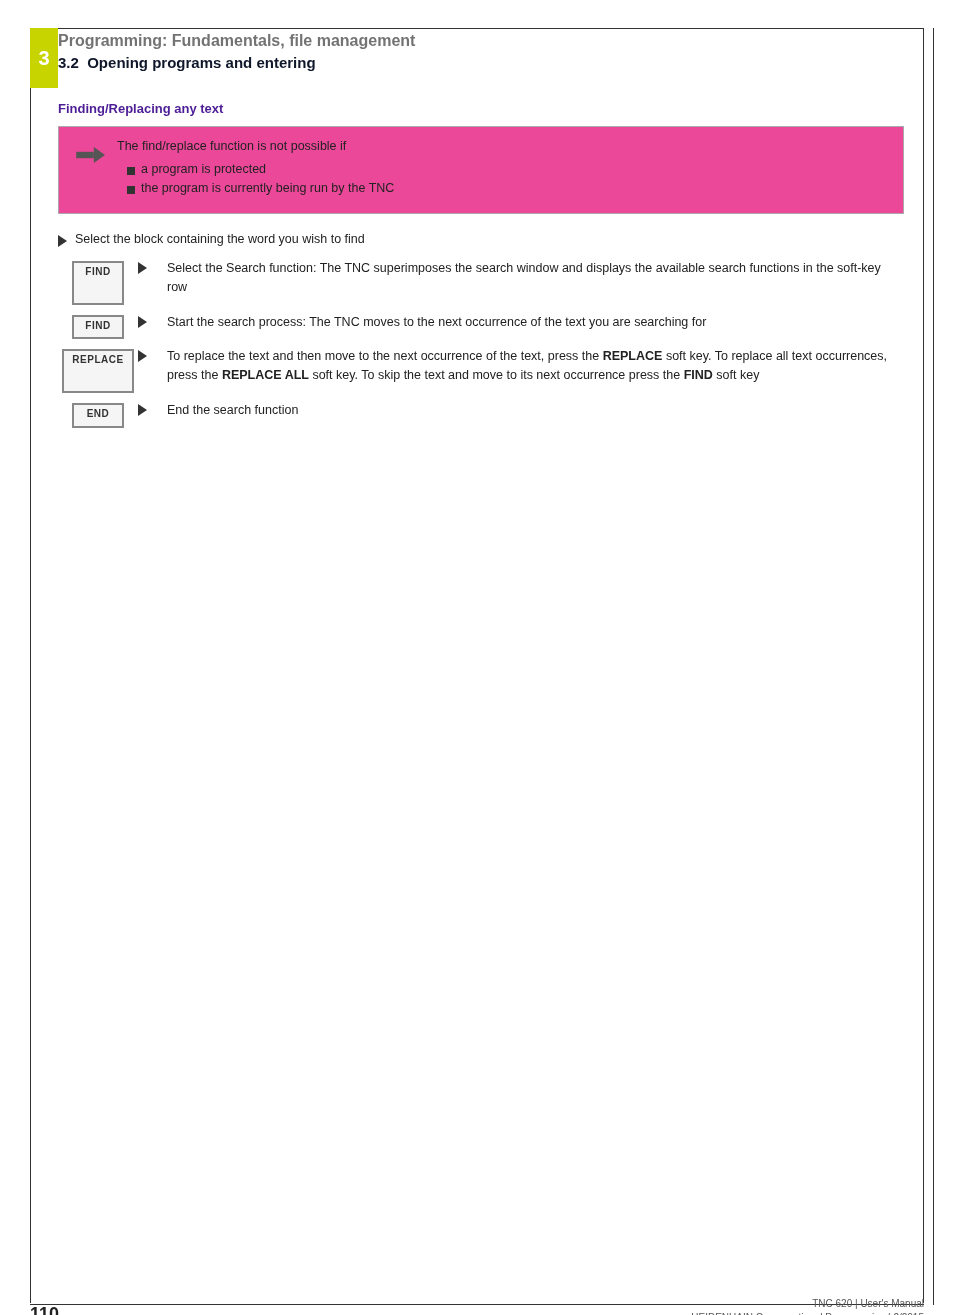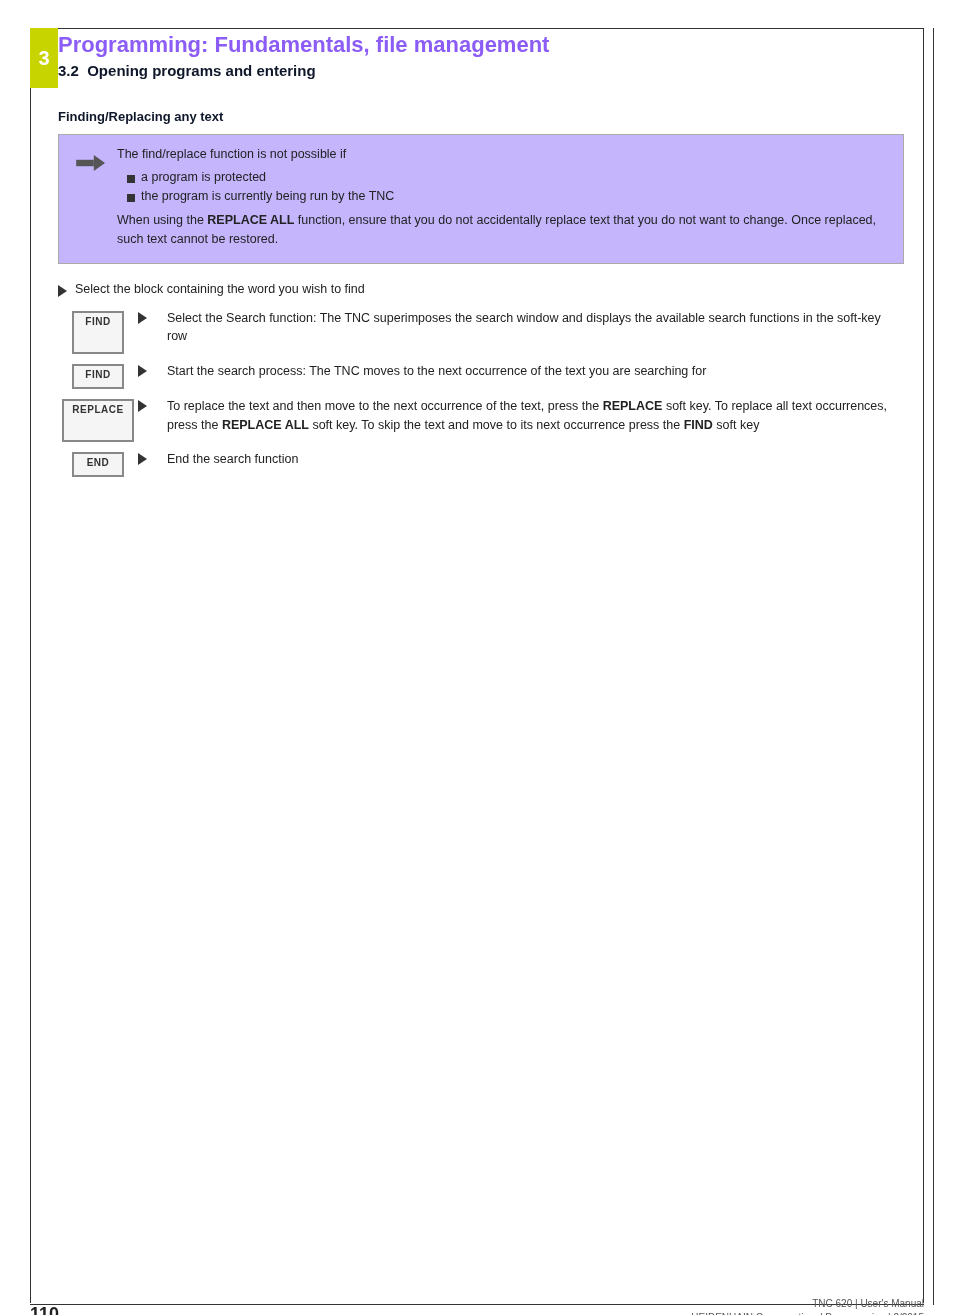--- a/index.html
+++ b/index.html
@@ -84,52 +84,52 @@
     
     .content-area {
       margin-left: 58px;
       margin-right: 50px;
       margin-top: 20px;
       padding-bottom: 60px;
     }
 
     
     .chapter-title {
-      font-size: 22px;
-      font-weight: bold;
-      color: #8b5cf6;
+      font-size: 16px;
+      font-weight: bold;
+      color: #737373;
       margin-bottom: 4px;
       padding-top: 12px;
     }
 
     
     .section-title {
       font-size: 15px;
       font-weight: bold;
       color: #0f172a;
       margin-bottom: 30px;
     }
 
     
     .subsection-heading {
       font-size: 13px;
       font-weight: bold;
-      color: #0f172a;
+      color: #4c1d95;
       margin-bottom: 10px;
     }
 
     
     .notice-box {
       border: 1px solid #aaa;
       padding: 10px 14px;
       margin-bottom: 16px;
       display: flex;
       align-items: flex-start;
       gap: 12px;
-      background: #c4b5fd;
+      background: #ec4899;
     }
 
     .notice-arrow {
       flex-shrink: 0;
       width: 32px;
       height: 32px;
       margin-top: 2px;
     }
 
     .notice-content {
@@ -298,21 +298,20 @@
       <div class="notice-content">
         <p>The find/replace function is not possible if</p>
         <div class="bullet-item">
           <div class="bullet-square"></div>
           <span>a program is protected</span>
         </div>
         <div class="bullet-item" style="margin-bottom:6px;">
           <div class="bullet-square"></div>
           <span>the program is currently being run by the TNC</span>
         </div>
-        <p>When using the <strong>REPLACE ALL</strong> function, ensure that you do not accidentally replace text that you do not want to change. Once replaced, such text cannot be restored.</p>
       </div>
     </div>
 
     <div class="instruction-item">
       <div class="arrow-triangle"></div>
       <span class="instruction-text">Select the block containing the word you wish to find</span>
     </div>
 
     <div class="key-instruction-group">
       <div class="key-col">

